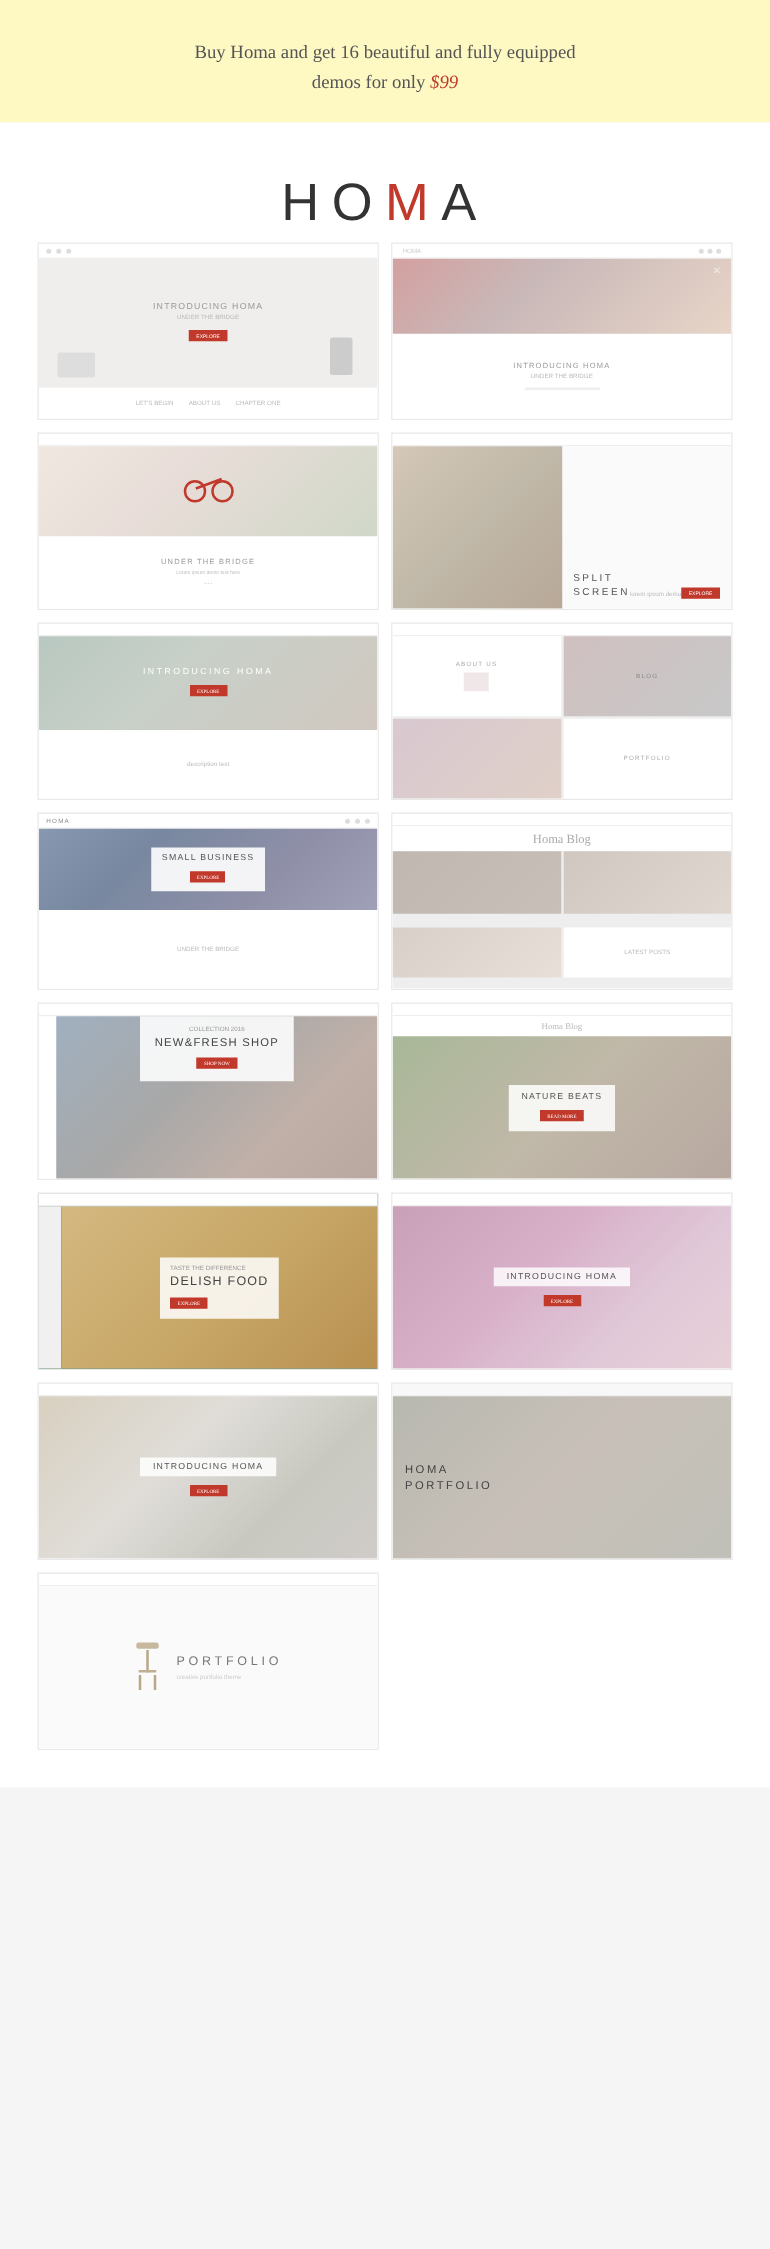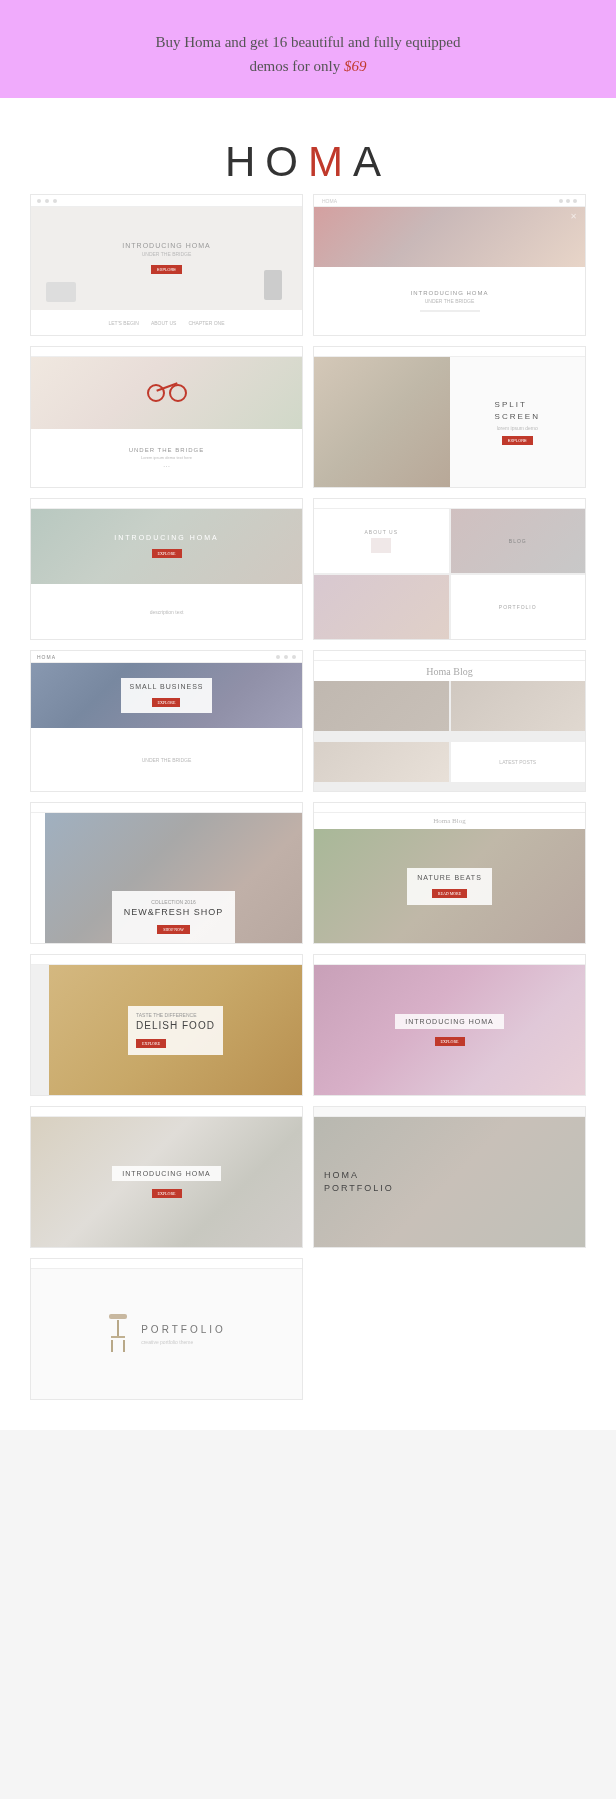--- a/index.html
+++ b/index.html
@@ -4,21 +4,21 @@
   <style>
     * { box-sizing: border-box; margin: 0; padding: 0; }
     body {
       font-family: Georgia, 'Times New Roman', serif;
       background: #f5f5f5;
       width: 616px;
       min-height: 1799px;
     }
 
     .top-banner {
-      background: #f0abfc;
+      background: #fef9c3;
       text-align: center;
       padding: 30px 60px 20px;
       font-size: 15px;
       color: #555;
       line-height: 1.6;
     }
     .top-banner .price {
       color: #c0392b;
       font-style: italic;
     }
@@ -240,22 +240,22 @@
       display: flex;
     }
     .demo-4 .split-left {
       width: 50%;
       background: linear-gradient(135deg, #e8d5c0 0%, #d4c0b0 100%);
     }
     .demo-4 .split-right {
       width: 50%;
       background: #fafafa;
       display: flex;
-      flex-direction: column;
-      align-items: center;
+      flex-direction: row;
+      align-items: flex-end;
       justify-content: center;
       padding: 8px;
     }
     .demo-4 .split-right .st { font-size: 8px; color: #555; letter-spacing: 2px; font-family: sans-serif; text-transform: uppercase; line-height: 1.4; }
     .demo-4 .split-right .ss { font-size: 5px; color: #bbb; font-family: sans-serif; margin-top: 3px; }
 
     
     .demo-5 {
       background: #fff;
     }
@@ -560,21 +560,21 @@
     }
 
     .demo-mockup {
       position: relative;
     }
   </style>
 </head>
 <body>
 
 <div class="top-banner">
-  <span>Buy Homa and get 16 beautiful and fully equipped<br>demos for only <span class="price">$69</span></span>
+  <span>Buy Homa and get 16 beautiful and fully equipped<br>demos for only <span class="price">$99</span></span>
 </div>
 
 <div class="main-content">
 
   <div class="logo-section">
     <div class="logo-text">
       <span>HO</span><span class="o-red">M</span><span>A</span>
     </div>
   </div>
 
@@ -725,21 +725,21 @@
           <div style="background:#fff; height:40px; display:flex; align-items:center; justify-content:center;">
             <span style="font-size:5px; color:#bbb; font-family:sans-serif;">LATEST POSTS</span>
           </div>
         </div>
       </div>
     </div>
 
     <div class="demo-card">
       <div class="demo-mockup demo-9" style="display:flex; flex-direction:column;">
         <div class="mock-nav"></div>
-        <div class="shop-photo" style="flex:1; background: linear-gradient(135deg, #a0b0c0 0%, #a8a8a8 40%, #c0b0a8 70%, #b8a8a0 100%); display:flex; align-items:flex-end; justify-content:center;margin-left:14px;">
+        <div class="shop-photo" style="flex:1; background: linear-gradient(135deg, #a0b0c0 0%, #a8a8a8 40%, #c0b0a8 70%, #b8a8a0 100%); display:flex; align-items:flex-start; justify-content:center;margin-left:14px;">
           <div class="shop-overlay" style="background:rgba(255,255,255,0.88); padding:8px 12px; text-align:center;">
             <div style="font-size:5px; color:#999; font-family:sans-serif; margin-bottom:2px;">COLLECTION 2016</div>
             <div style="font-size:9px; color:#444; font-family:sans-serif; text-transform:uppercase; letter-spacing:1px;">NEW&amp;FRESH SHOP</div>
             <div style="background:#c0392b; color:#fff; font-size:4px; padding:2px 6px; margin-top:4px; display:inline-block;">SHOP NOW</div>
           </div>
         </div>
       </div>
     </div>
 
 

